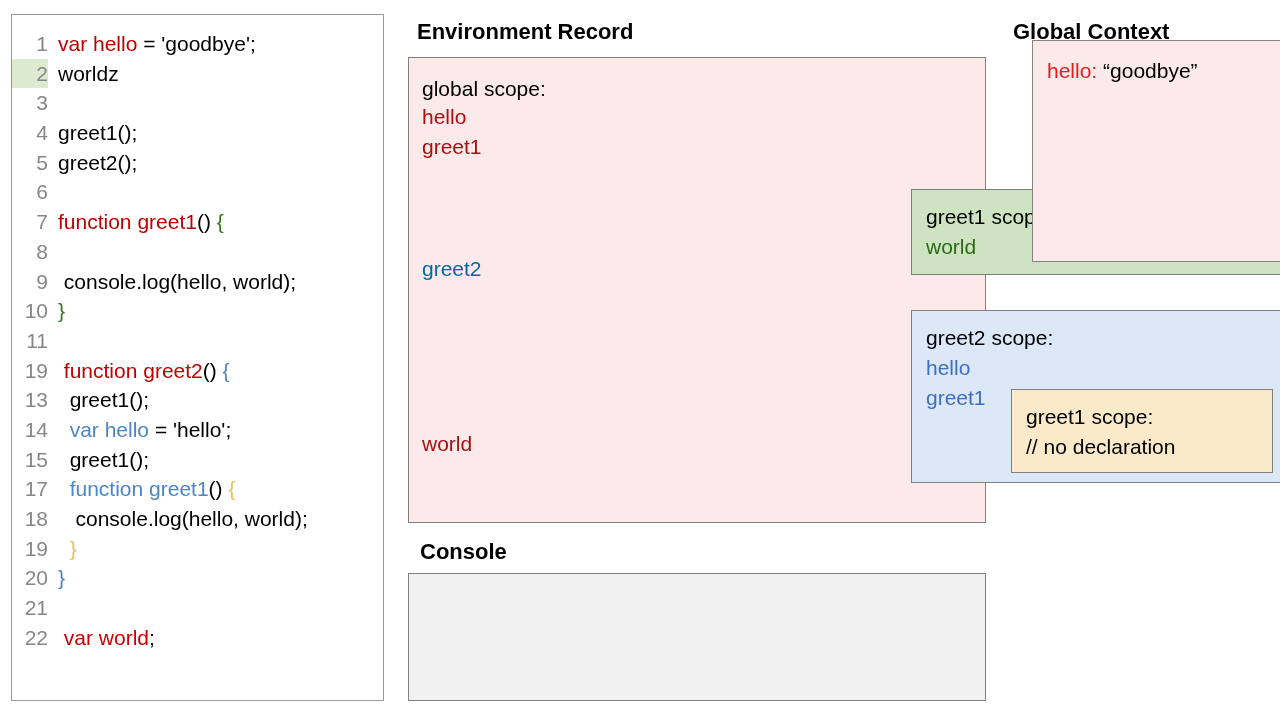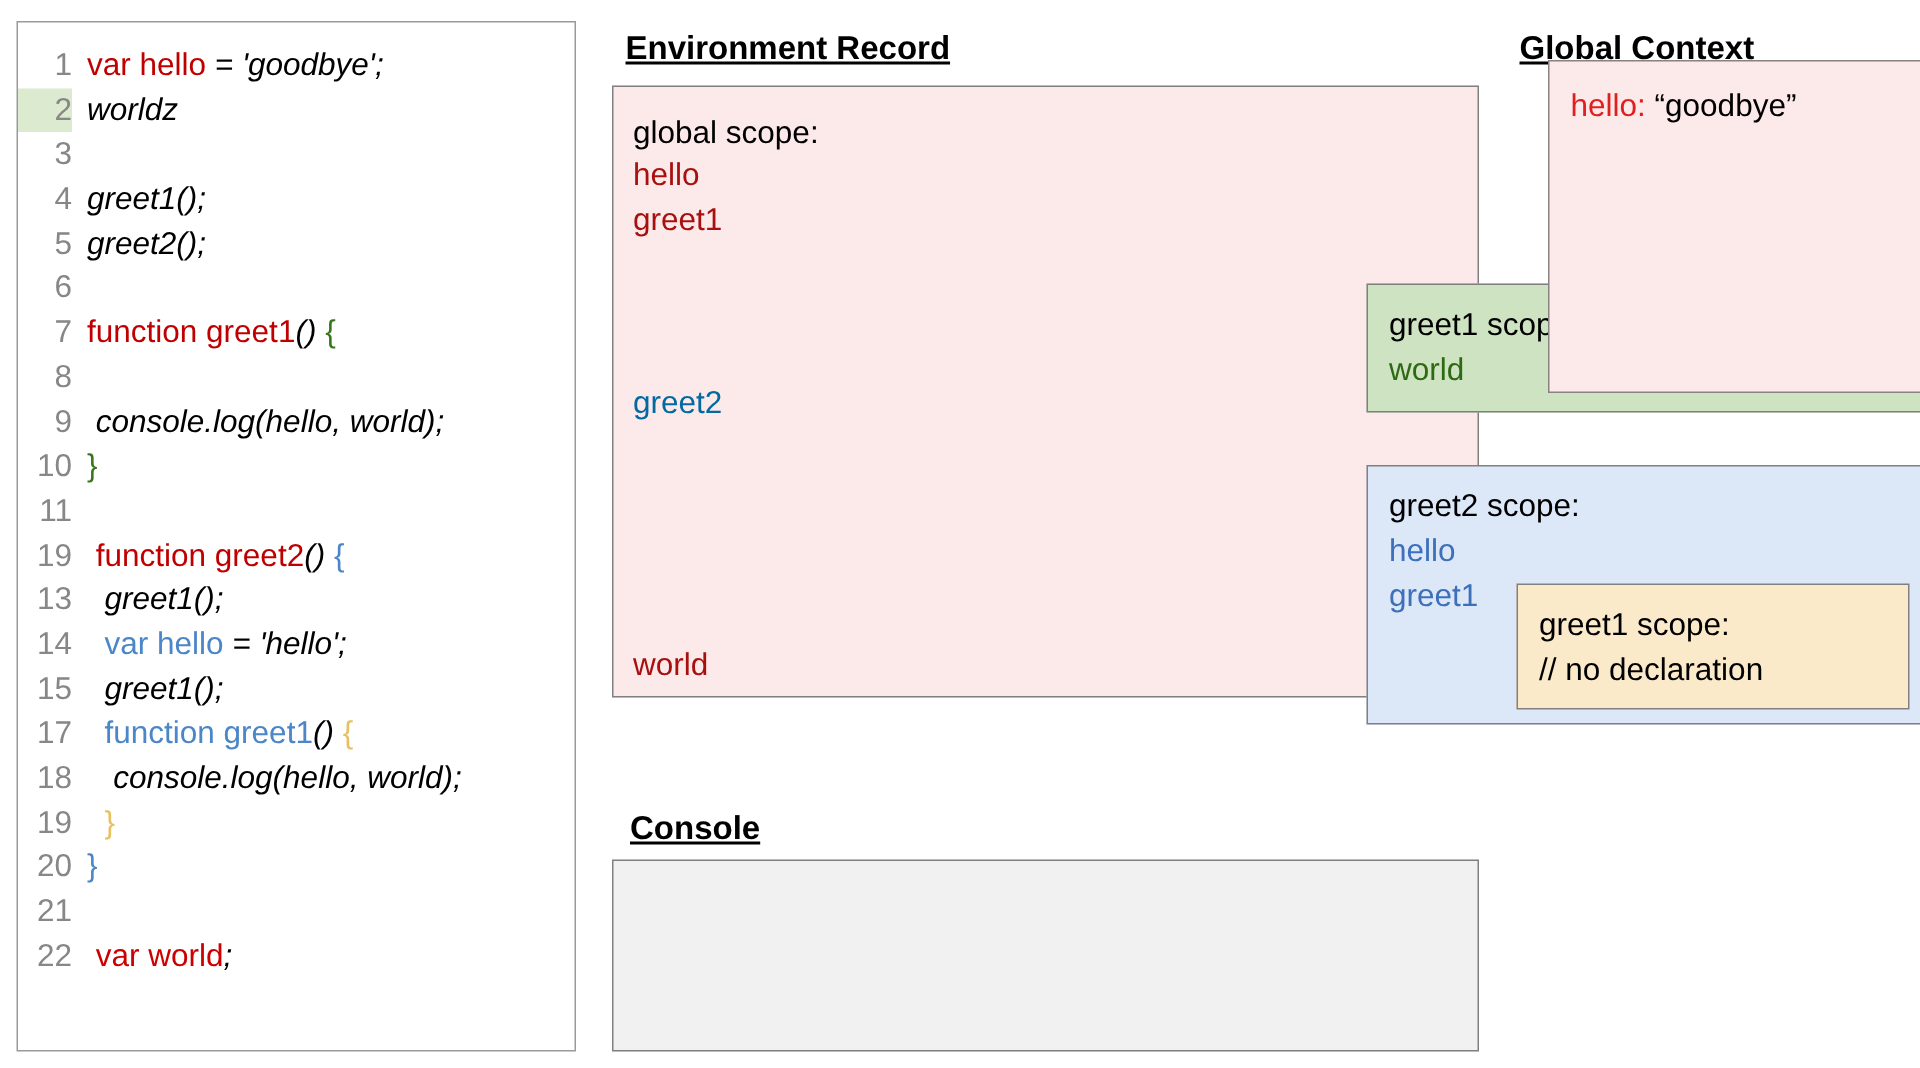--- a/index.html
+++ b/index.html
@@ -55,43 +55,42 @@
     padding-left: 10px;
     color: #000000;
     font-size: 21px;
     line-height: 29.7px;
   }
   .t-red      { color: #c00000; }
   .t-red2     { color: #cc0000; }
   .t-green    { color: #38761d; }
   .t-blue     { color: #4a86c8; }
   .t-gold     { color: #e8c060; }
-  .t-black    { color: #000000; font-style: italic; }
+  .t-black    { color: #000000; }
 
   
   .section-title {
     position: absolute;
     font-size: 22px;
     font-weight: bold;
     color: #000000;
     line-height: 1;
     white-space: nowrap;
-    text-decoration: underline;
   }
   #env-title   { left: 417px; top: 21px; }
   #global-title{ left: 1013px; top: 21px; }
   #console-title { left: 420px; top: 541px; }
 
   
   #env-box {
     position: absolute;
     left: 408px;
     top: 57px;
     width: 578px;
-    height: 408px;
+    height: 466px;
     box-sizing: border-box;
     border: 1px solid #808080;
     background: #fce9e9;
   }
   .scope-label {
     position: absolute;
     font-size: 21px;
     line-height: 1;
     white-space: nowrap;
   }

